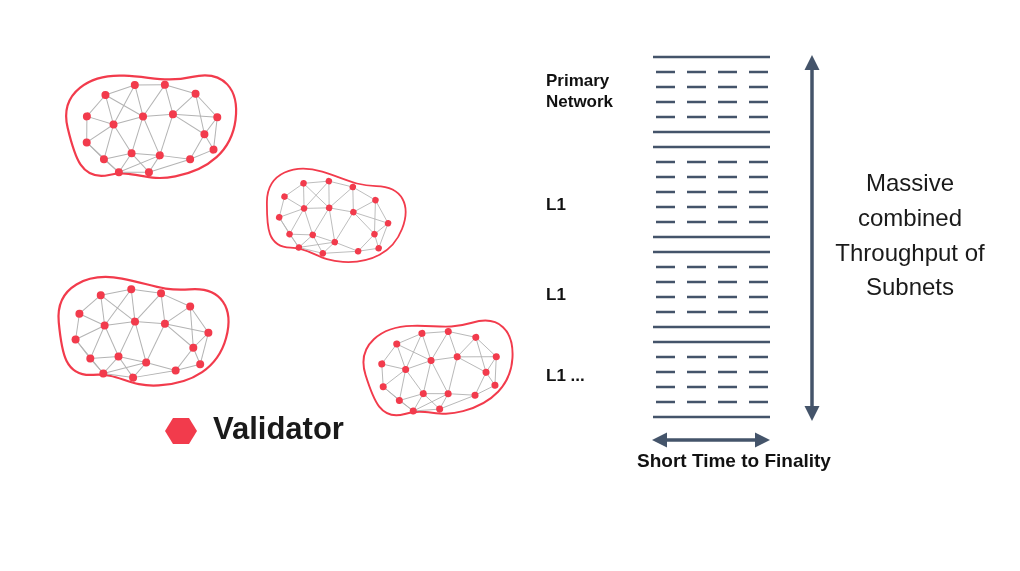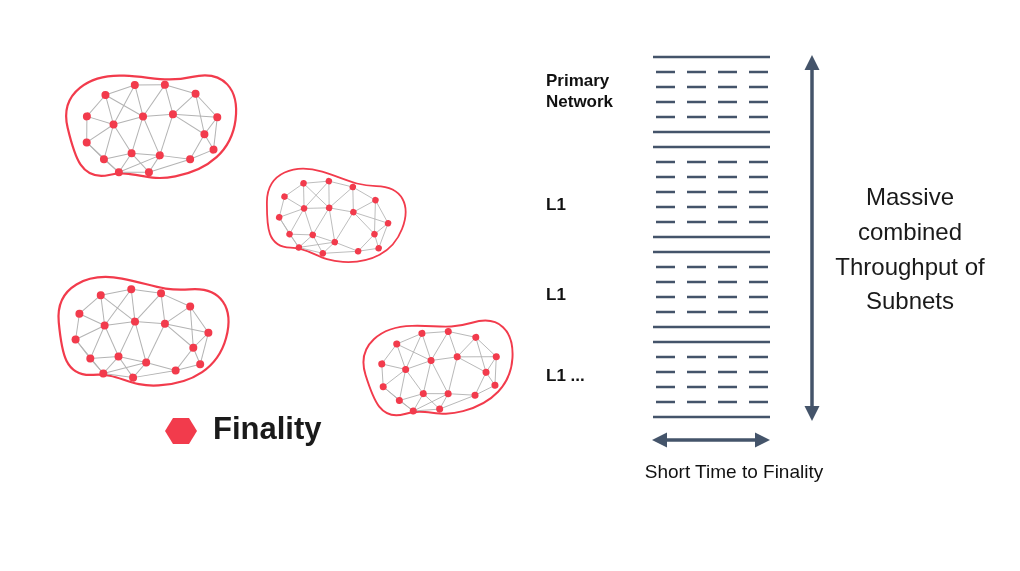--- a/index.html
+++ b/index.html
@@ -12,22 +12,22 @@
     font-family: "Liberation Sans", sans-serif;
   }
   svg.layer { position: absolute; left: 0; top: 0; }
   .label { position: absolute; color: #111111; }
   .label-bold { font-weight: 700; font-size: 17px; line-height: 1.25; }
   .label-primary { left: 546px; top: 70px; width: 100px; }
   .label-l1a { left: 546px; top: 194px; }
   .label-l1b { left: 546px; top: 284px; }
   .label-l1c { left: 546px; top: 365px; }
   .legend-text { left: 213px; top: 411px; font-size: 31px; font-weight: 700; color: #1a1a1a; }
-  .throughput { left: 826px; top: 180px; width: 168px; font-size: 24px; line-height: 1.45; text-align: center; color: #1a1a1a; }
-  .finality { left: 616px; top: 461px; width: 236px; font-size: 19px; text-align: center; color: #111111; }
+  .throughput { left: 826px; top: 166px; width: 168px; font-size: 24px; line-height: 1.45; text-align: center; color: #1a1a1a; }
+  .finality { left: 616px; top: 450px; width: 236px; font-size: 19px; text-align: center; color: #111111; font-weight: bold; }
 </style>
 </head>
 <body>
 
 <div class="canvas">
 
   <svg id="diagram-svg" class="layer" width="1020" height="571" viewBox="0 0 1020 571">
 
     <g id="blobs">
         <g transform="translate(150,130) rotate(-4)">
@@ -325,18 +325,18 @@
     </g>
 
     <polygon class="red-fill" points="173,418 189,418 197,431 189,444 173,444 165,431" fill="#f23b4c"></polygon>
   </svg>
 
   <div class="label label-bold label-primary">Primary Network</div>
   <div class="label label-bold label-l1a">L1</div>
   <div class="label label-bold label-l1b">L1</div>
   <div class="label label-bold label-l1c">L1 ...</div>
 
-  <div class="label legend-text">Finality</div>
+  <div class="label legend-text">Validator</div>
 
   <div class="label throughput">Massive combined Throughput of Subnets</div>
   <div class="label finality">Short Time to Finality</div>
 
 </div>
 
 </body></html>

